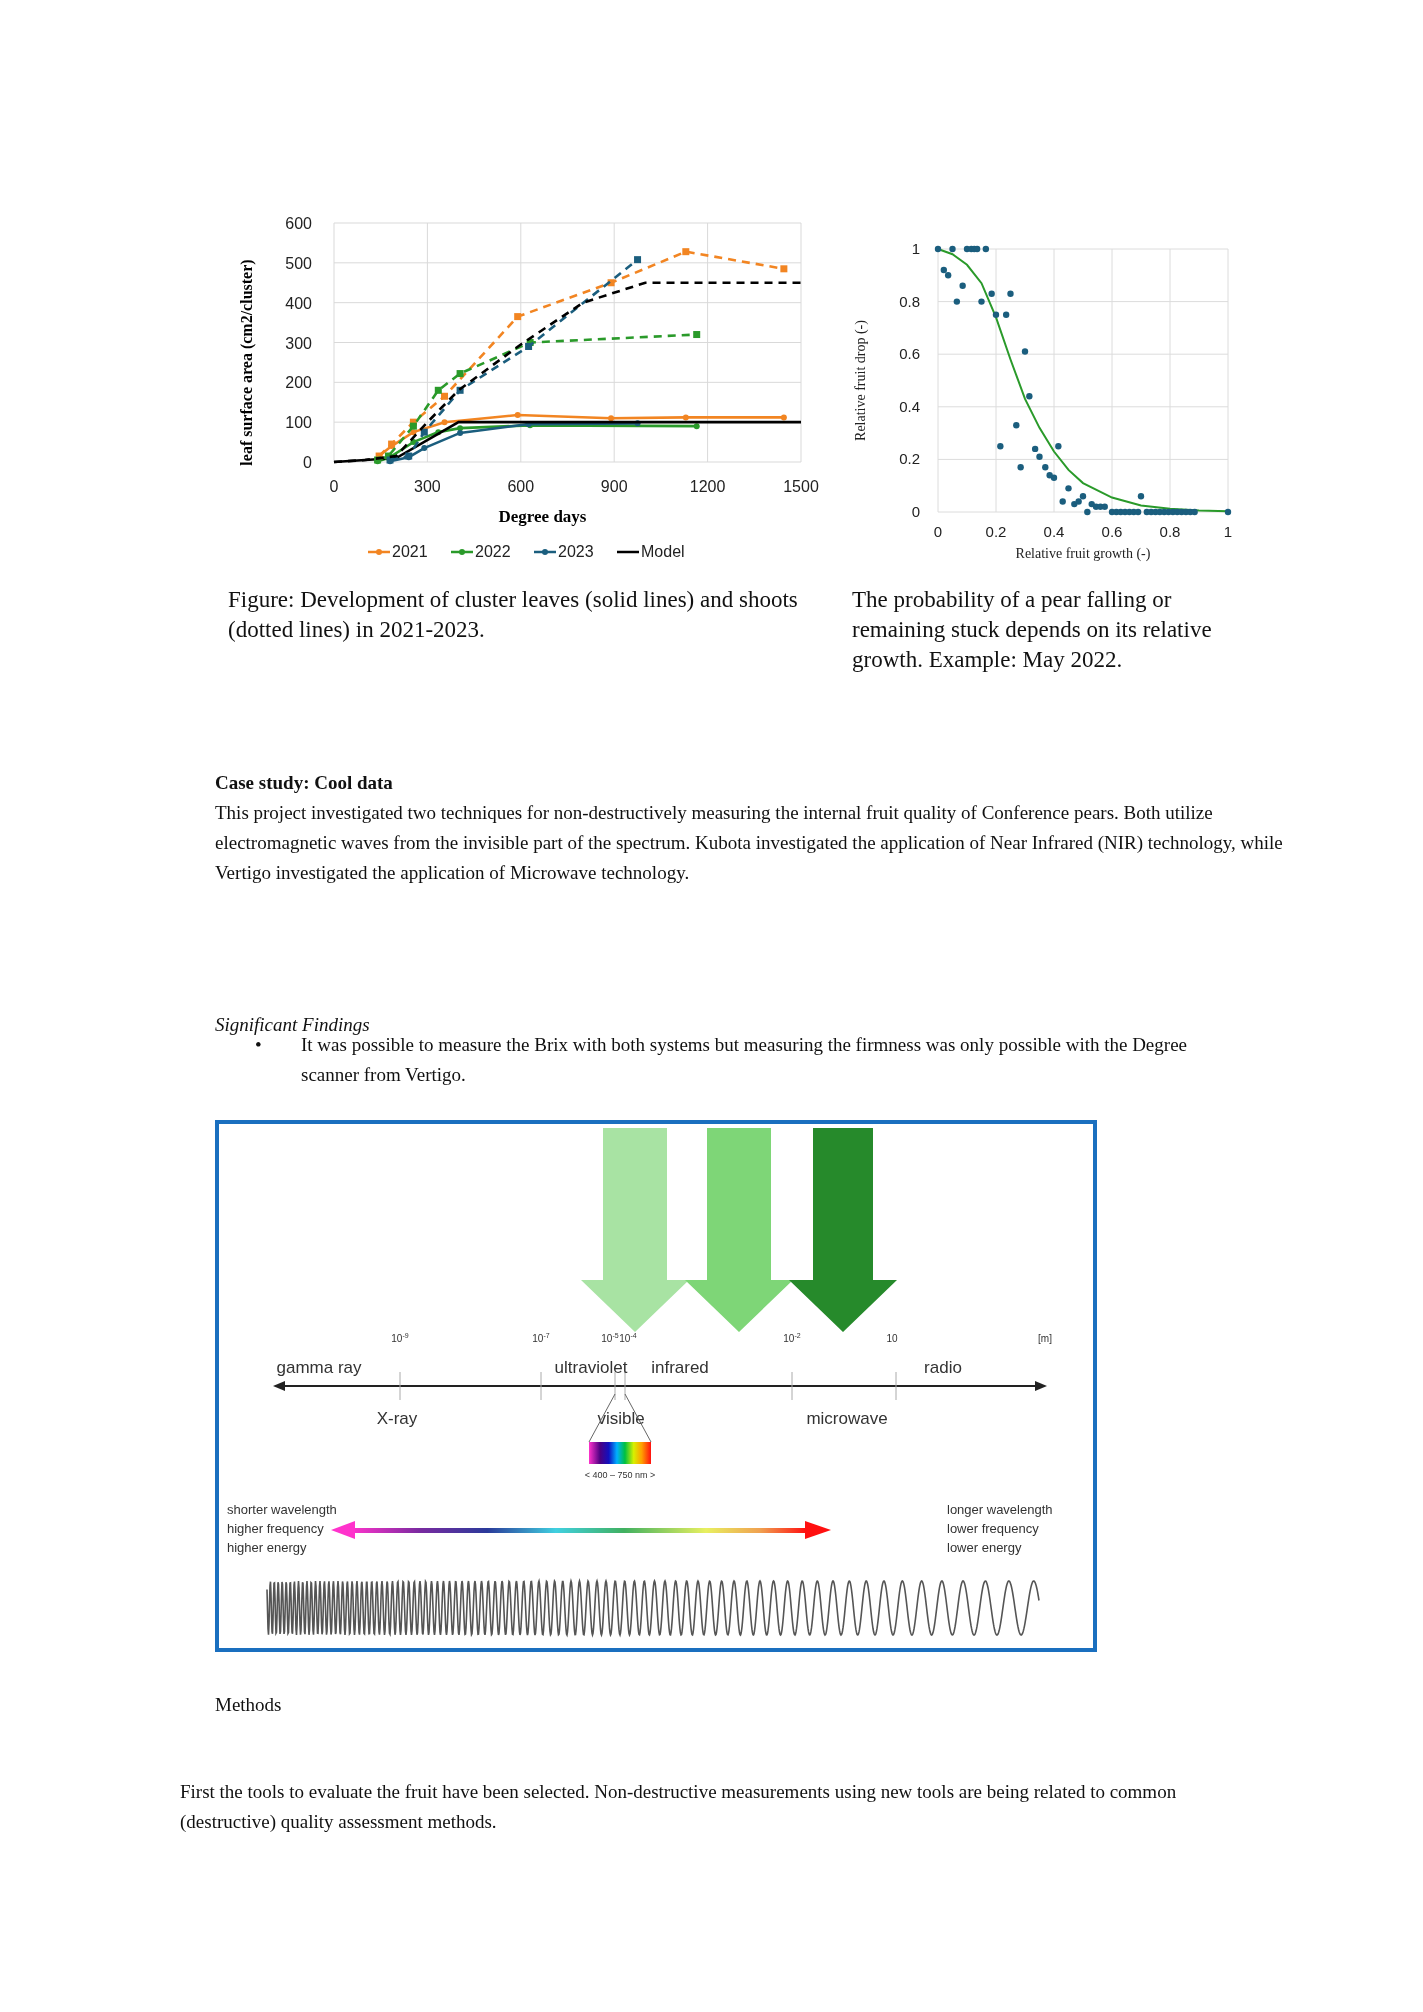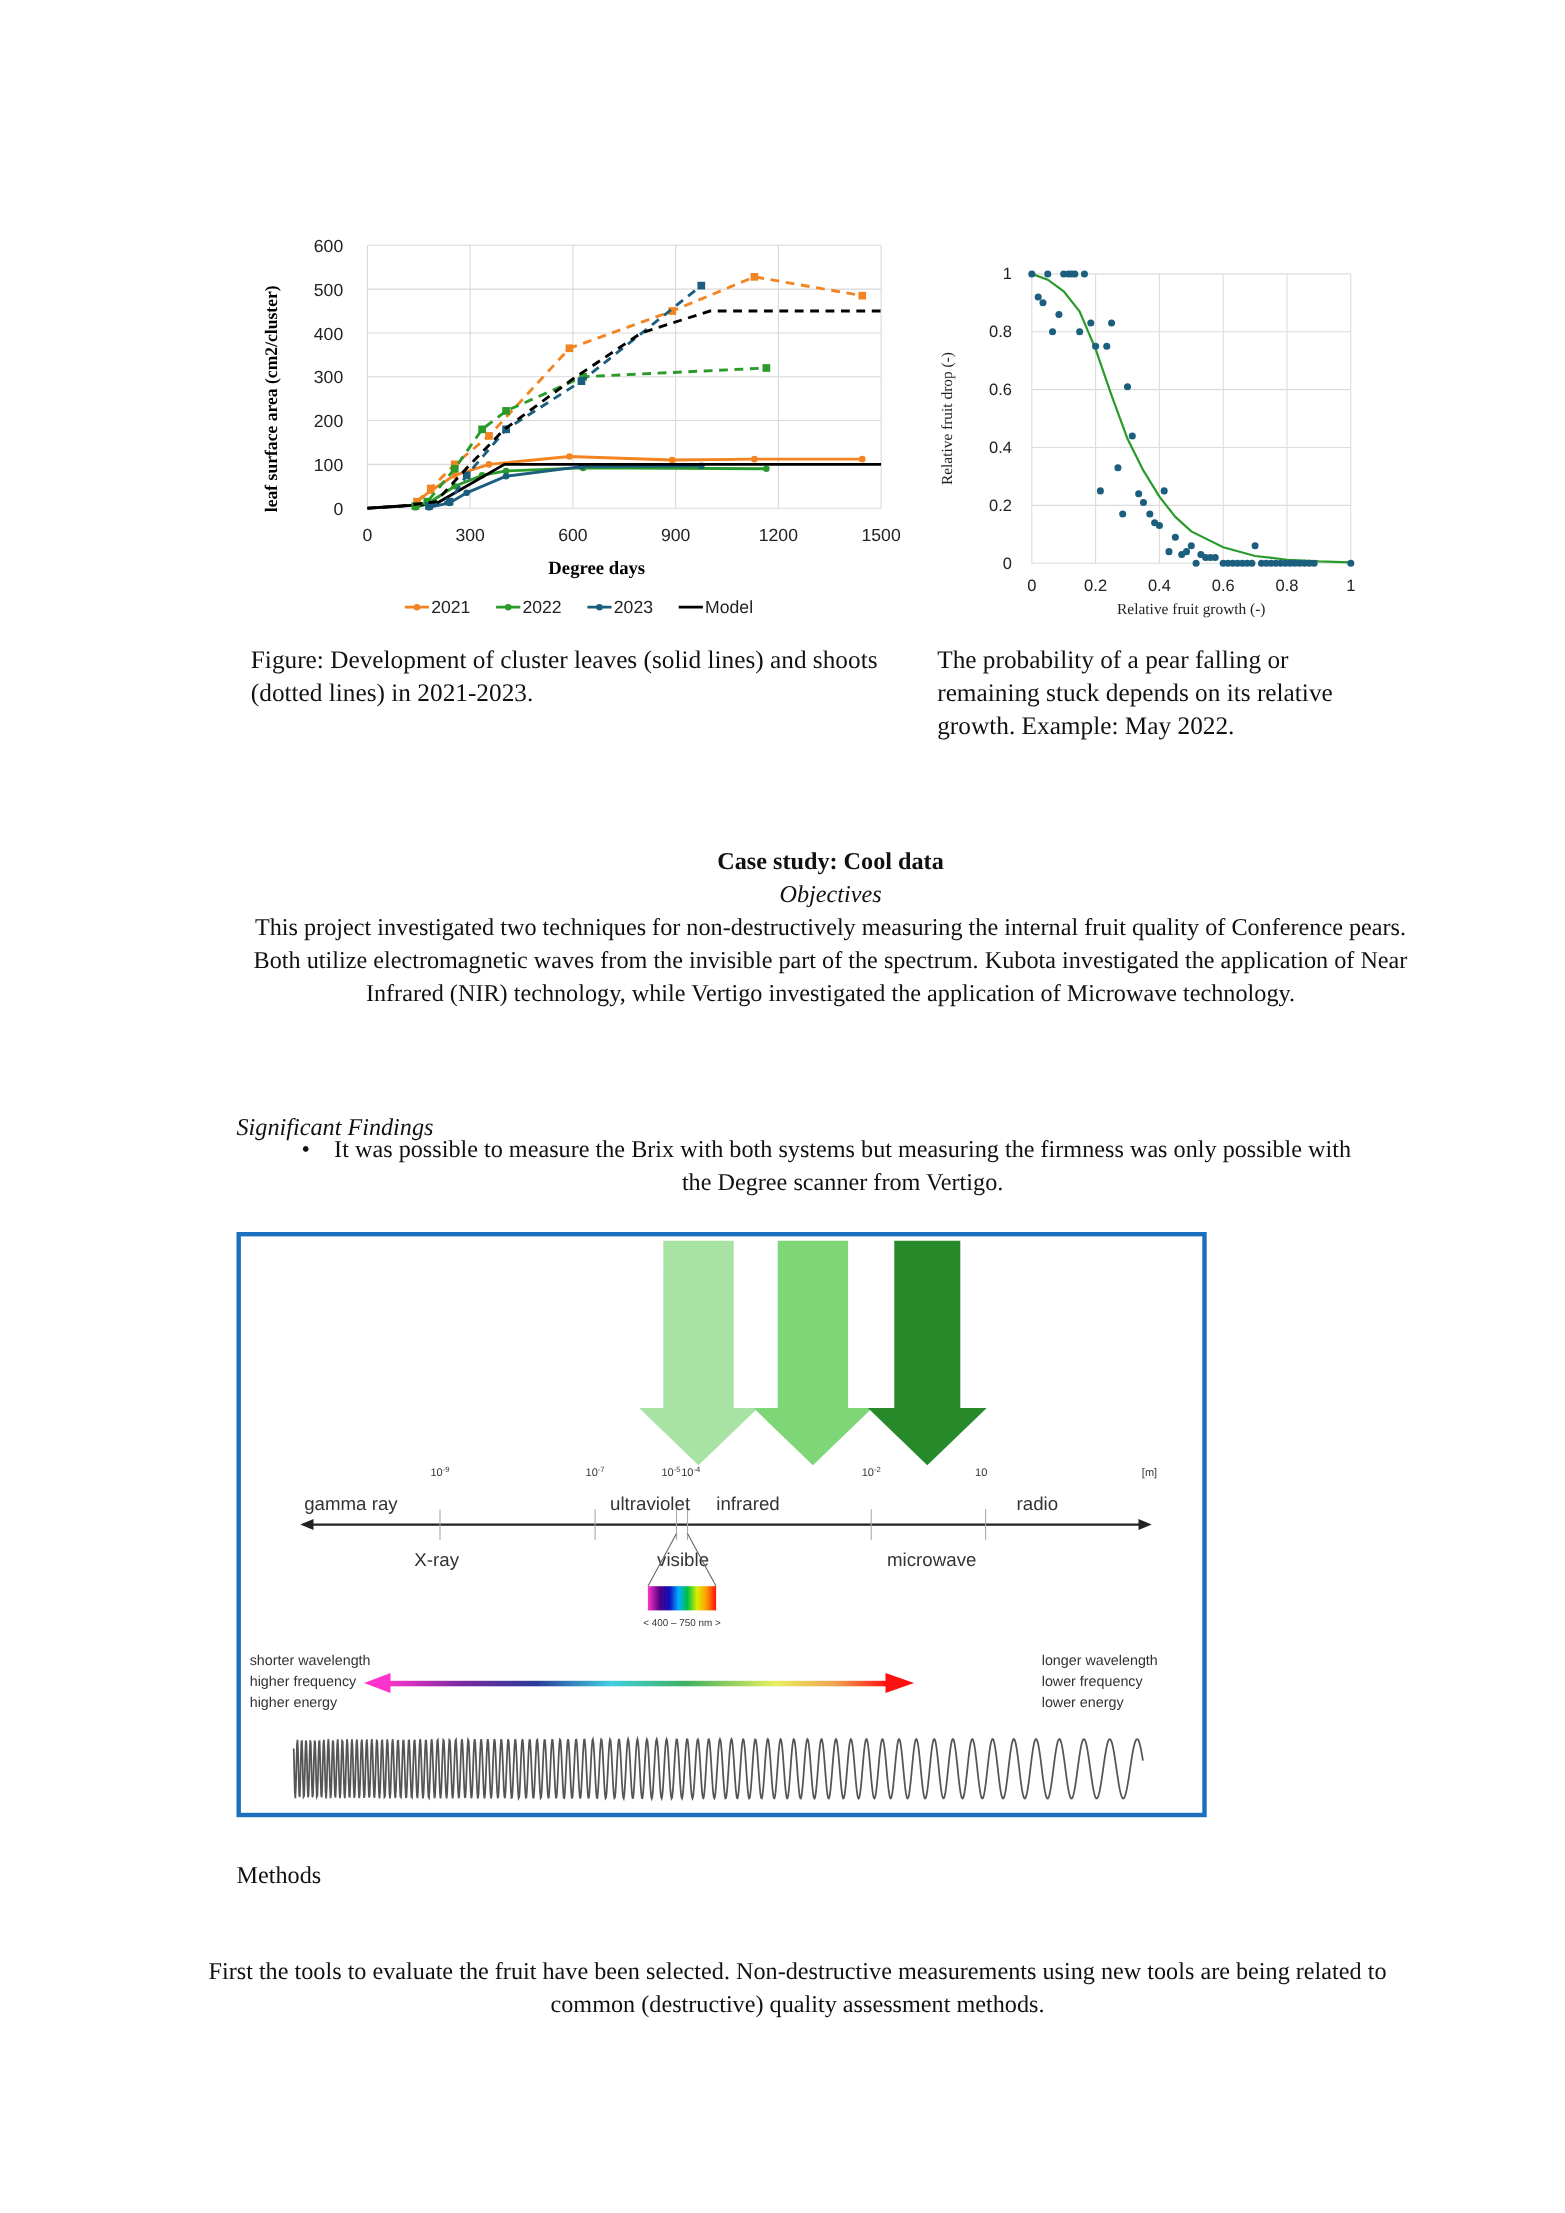--- a/index.html
+++ b/index.html
@@ -1,19 +1,19 @@
 <!DOCTYPE html>
 <html><head>
 <meta charset="utf-8">
 <style>
   html, body { margin: 0; padding: 0; background: #ffffff; }
   body { width: 1423px; height: 2012px; position: relative; overflow: hidden;
          font-family: "Liberation Serif", serif; color: #111; }
   .abs { position: absolute; }
-  .body-text { font-size: 22px; line-height: 30px; text-align: center; }
+  .body-text { font-size: 19px; line-height: 30px; }
   svg text { font-family: "Liberation Sans", sans-serif; }
   .caption { font-size: 23px; line-height: 30px; }
   .spectrum-box { left: 215px; top: 1120px; width: 882px; height: 532px;
                   border: 4px solid #1a6fbf; box-sizing: border-box; background: #fff; }
 </style>
 </head>
 <body>
 
 <svg class="abs" style="left:220px;top:205px" width="610" height="370" id="chart1">
     <line x1="114" x2="581" y1="257" y2="257" stroke="#d9d9d9" stroke-width="1"></line>
@@ -193,21 +193,20 @@
     <circle cx="345.3" cy="282" r="3.2" fill="#1b5e7e"></circle>
     <circle cx="349.65" cy="282" r="3.2" fill="#1b5e7e"></circle>
     <circle cx="383" cy="282" r="3.2" fill="#1b5e7e"></circle>
   </svg>
 
 <div class="abs caption" style="left:228px;top:585px;width:600px;">Figure: Development of cluster leaves (solid lines) and shoots (dotted lines) in 2021-2023.</div>
 <div class="abs caption" style="left:852px;top:585px;width:395px;">The probability of a pear falling or remaining stuck depends on its relative growth. Example: May 2022.</div>
 
 <div class="abs body-text" style="left:215px;top:768px;width:1080px;">
   <div style="font-weight:bold;">Case study: Cool data</div>
-  <div style="font-style:italic;">Objectives</div>
   <div>This project investigated two techniques for non-destructively measuring the internal fruit quality of Conference pears. Both utilize electromagnetic waves from the invisible part of the spectrum. Kubota investigated the application of Near Infrared (NIR) technology, while Vertigo investigated the application of Microwave technology.</div>
 </div>
 
 <div class="abs body-text" style="left:215px;top:1010px;font-style:italic;">Significant Findings</div>
 
 <div class="abs body-text" style="left:255px;top:1030px;width:1000px;">
   <div style="display:flex;">
     <span style="width:46px;flex:none;">•</span>
     <span style="width:930px;">It was possible to measure the Brix with both systems but measuring the firmness was only possible with the Degree scanner from Vertigo.</span>
   </div>

